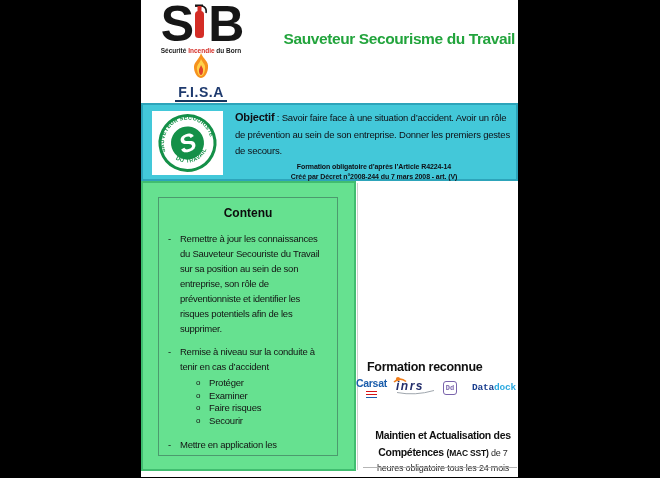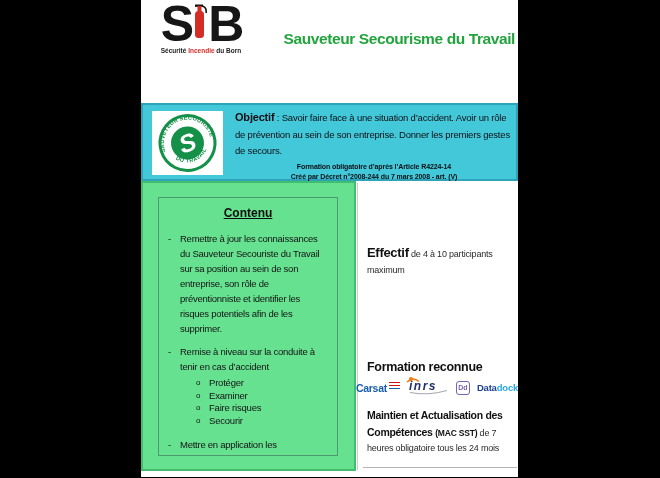--- a/index.html
+++ b/index.html
@@ -47,53 +47,53 @@
 
   
   .contenu-box {
     position:absolute; left:0; top:181px; width:215px; height:290px;
     background:#66e190; border:2px solid #41bd70; box-sizing:border-box;
   }
   .contenu-inner {
     position:absolute; left:15px; top:14px; width:180px; height:259px;
     border:1px solid #4c9a6e; box-sizing:border-box; padding:6px 9px 0 9px; overflow:hidden;
   }
-  .contenu-title { text-align:center; font-size:12px; font-weight:bold; color:#0c0c0c; margin:2px 0 11px;text-decoration:underline; }
+  .contenu-title { text-align:center; font-size:12px; font-weight:bold; color:#0c0c0c; margin:2px 0 11px; }
   .c-item { display:flex; font-size:9.5px; line-height:15px; color:#131313; letter-spacing:-0.25px; margin-bottom:8px; }
   .c-bullet { width:12px; flex:none; }
   .c-subs { margin:0 0 10px 28px; }
   .c-sub-row { display:flex; font-size:9.5px; line-height:12.5px; color:#131313; letter-spacing:-0.2px; }
   .c-sub-o { width:13px; flex:none; font-size:8px; }
 
   
   .col-sep { position:absolute; left:216px; top:183px; height:287px; border-left:1px solid #cfcfcf; }
   .rc { position:absolute; left:226px; width:152px; color:#2a2a2a; }
   .rc-h { font-weight:bold; color:#101010; letter-spacing:-0.3px; }
   .rc-s { font-size:9px; letter-spacing:-0.2px; }
   .sec-public  { top:199px; font-size:9px; line-height:15px; }
   .sec-public .rc-h { font-size:12px; }
   .sec-effectif{ top:245px; font-size:9px; line-height:16px; }
   .sec-effectif .rc-h { font-size:13px; }
   .sec-duree   { top:293px; font-size:9px; line-height:15px; }
   .sec-duree .rc-h { font-size:13px; }
   .sec-formation { top:357px; }
   .sec-formation .rc-h { font-size:12.5px; }
-  .sec-maintien { top:408px; font-size:9px; line-height:15.5px; }
+  .sec-maintien { top:428px; font-size:9px; line-height:15.5px;text-align:center; }
   .sec-maintien .rc-h { font-size:10.5px; }
   .rc-mac { font-weight:bold; font-size:8.5px; color:#101010; letter-spacing:-0.2px; }
   .rc-rule { position:absolute; left:222px; top:467px; width:154px; border-top:1px solid #b5b5b5; }
 
   
   .logos-row { position:absolute; left:215px; top:377px; width:163px; height:21px; display:flex; align-items:center; gap:6px; }
-  .carsat { display:flex; align-items:flex-start; gap:2px; }
+  .carsat { display:flex; align-items:center; gap:2px;flex-direction:column; }
   .carsat-word { font-size:10.5px; font-weight:bold; color:#1a5dab; letter-spacing:-0.3px; }
   .carsat-stripes { display:flex; flex-direction:column; gap:1.5px; }
   .carsat-stripes i { display:block; width:11px; height:1.5px; }
   .cs-r { background:#d51317; } .cs-b { background:#1a5dab; }
-  .datadock { display:flex; align-items:center; gap:7px; }
+  .datadock { display:flex; align-items:center; gap:15px;font-family:Liberation Mono, monospace; }
   .dd-box {
     width:12px; height:12px; border:1.5px solid #7a64ac; border-radius:3px;
     font-size:7px; font-weight:bold; color:#7a64ac; display:flex; align-items:center; justify-content:center;
   }
   .dd-word { font-size:9.5px; font-weight:bold; letter-spacing:-0.2px; }
   .dd-data { color:#1b3f8f; } .dd-dock { color:#2ba9e0; }
 </style>
 </head>
 <body>
 
@@ -108,20 +108,31 @@
           <rect x="5.5" y="5" width="4" height="6" fill="#d42d26"></rect>
           <path d="M10.5 5 q4.5 1.5 3.5 7" stroke="#161616" stroke-width="1.6" fill="none"></path>
           <rect x="3" y="10" width="9" height="27" rx="3.5" fill="#d42d26"></rect>
         </svg>
       </span>
       <span class="sib-letter">B</span>
     </div>
     <div class="sib-caption"><span>Sécurité </span><span class="red-txt">Incendie</span><span> du Born</span></div>
   </div>
 
+  <div class="fisa">
+    <div>
+      <svg width="24" height="26" viewBox="0 0 24 26">
+        <path d="M12 0 C14 6 20 8 19 15 C18.5 21 15 25 12 25 C9 25 5.5 21 5 15 C4.5 9 10 7 12 0 Z" fill="#f6921e"></path>
+        <path d="M12 6 C13.5 10 17 11 16 16.5 C15.3 21 13.5 23 12 23 C10.5 23 8.7 21 8 16.5 C7.3 12 11 10 12 6 Z" fill="#ffd24a"></path>
+        <path d="M12 12 C13 14.5 14.5 15 14 18.5 C13.6 21.2 12.8 22 12 22 C11.2 22 10.4 21.2 10 18.5 C9.6 15.5 11.3 14.5 12 12 Z" fill="#e2442b"></path>
+      </svg>
+    </div>
+    <div class="fisa-name">F.I.S.A</div>
+    <div class="fisa-caption">Formation Incendie Secourisme Aquitaine</div>
+  </div>
 
   <div class="title-block">
     <div class="main-title">Sauveteur Secourisme du Travail</div>
   </div>
 
   <div class="objectif-band">
     <div class="sst-badge">
       <svg width="71" height="64" viewBox="0 0 71 64">
         <g transform="rotate(-18 35.5 32)">
           <circle cx="35.5" cy="32" r="27.5" fill="#fff" stroke="#149048" stroke-width="3"></circle>
@@ -184,23 +195,20 @@
         <span class="c-bullet">-</span>
         <span>Mettre en application les compétences acquises.</span>
       </div>
 
     </div>
   </div>
 
   <div class="col-sep"></div>
 
 
-  <div class="rc sec-effectif">
-    <span class="rc-h">Effectif</span><span class="rc-s"> de 4 à 10 participants maximum</span>
-  </div>
 
 
   <div class="rc sec-formation">
     <span class="rc-h">Formation reconnue</span>
   </div>
 
   <div class="logos-row">
     <span class="carsat">
       <span class="carsat-word">Carsat</span>
       <span class="carsat-stripes">

